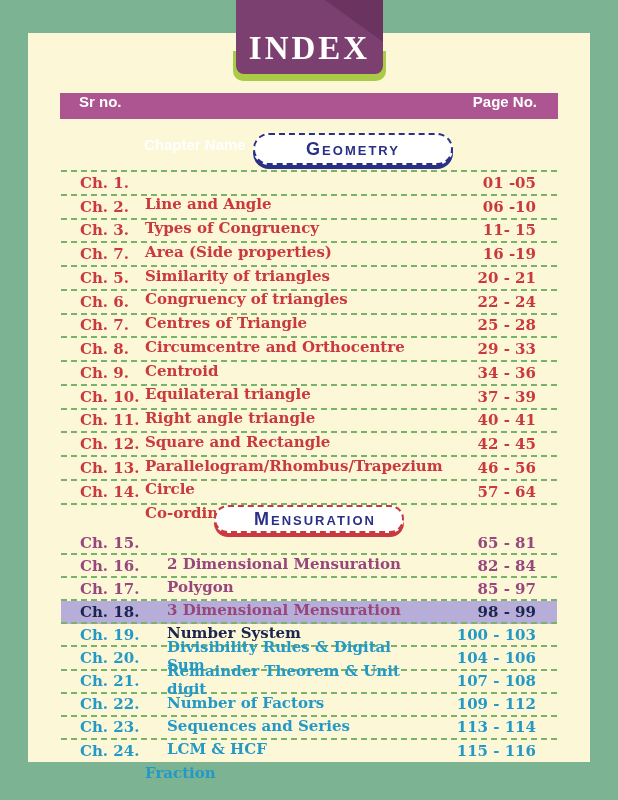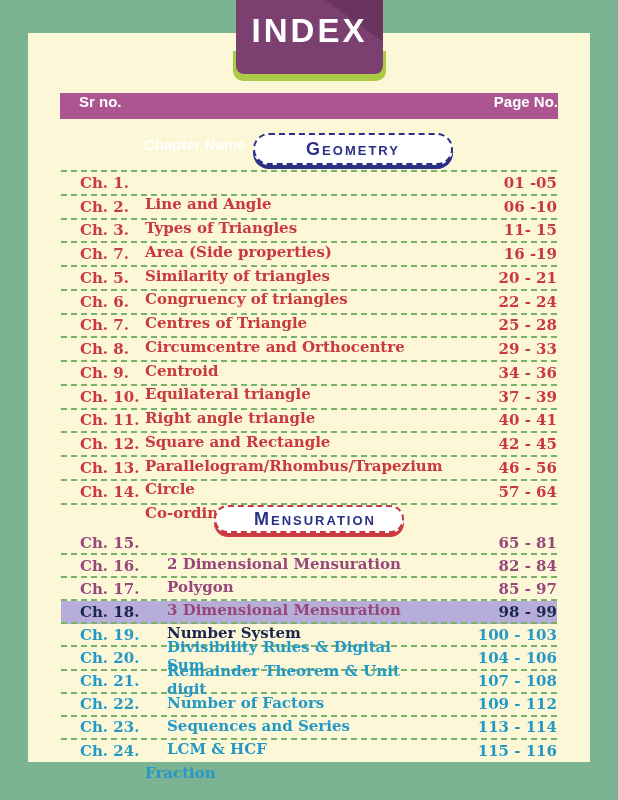--- a/index.html
+++ b/index.html
@@ -24,34 +24,34 @@
     border-radius:0 0 8px 8px;overflow:hidden;
     display:flex;align-items:flex-end;justify-content:center;
   }
   .banner-front::before{
     content:"";position:absolute;top:0;right:0;width:58px;height:42px;
     background:var(--banner_fold,#6b3460);
     clip-path:polygon(0 0,100% 0,100% 100%);
   }
   .banner-title{
     position:relative;color:#fff;font-weight:bold;font-size:33px;
-    letter-spacing:3px;line-height:1;padding-bottom:27px;
-    font-family:Liberation Sans, sans-serif;
+    letter-spacing:3px;line-height:1;padding-bottom:9px;
+    font-family:Liberation Serif, serif;
   }
   
   .header-bar{
     position:absolute;left:32px;top:60px;width:498px;height:26px;
     background:var(--header_bar,#ad5590);
     display:flex;
     font-family:"Liberation Sans",sans-serif;font-weight:bold;
     color:#fff;font-size:15px;
   }
   .col-sr{box-sizing:border-box;width:84px;padding-left:19px;}
   .col-name{flex:1;margin-top:43px;}
-  .col-page{box-sizing:border-box;width:112px;text-align:right;}
+  .col-page{box-sizing:border-box;width:112px;padding-right:21px;text-align:right;}
   
   .pill{
     position:absolute;left:50%;transform:translateX(-50%);
     background:#fff;border:2px dashed var(--navy,#2b3087);
     border-radius:16px;box-sizing:border-box;
     display:flex;align-items:center;justify-content:center;z-index:2;
   }
   .pill-title{
     font-family:"Liberation Sans",sans-serif;font-weight:bold;
     font-variant:small-caps;letter-spacing:2px;
@@ -95,21 +95,21 @@
   </div>
 
   <div class="rows rows-geo">
       <div class="row red">
     <span class="col-sr">Ch. 1.</span>
     <span class="col-name">Line and Angle</span>
     <span class="col-page">01 -05</span>
   </div>
       <div class="row red">
     <span class="col-sr">Ch. 2.</span>
-    <span class="col-name">Types of Triangles</span>
+    <span class="col-name">Types of Congruency</span>
     <span class="col-page">06 -10</span>
   </div>
       <div class="row red">
     <span class="col-sr">Ch. 3.</span>
     <span class="col-name">Area (Side properties)</span>
     <span class="col-page">11- 15</span>
   </div>
       <div class="row red">
     <span class="col-sr">Ch. 7.</span>
     <span class="col-name">Similarity of triangles</span>

